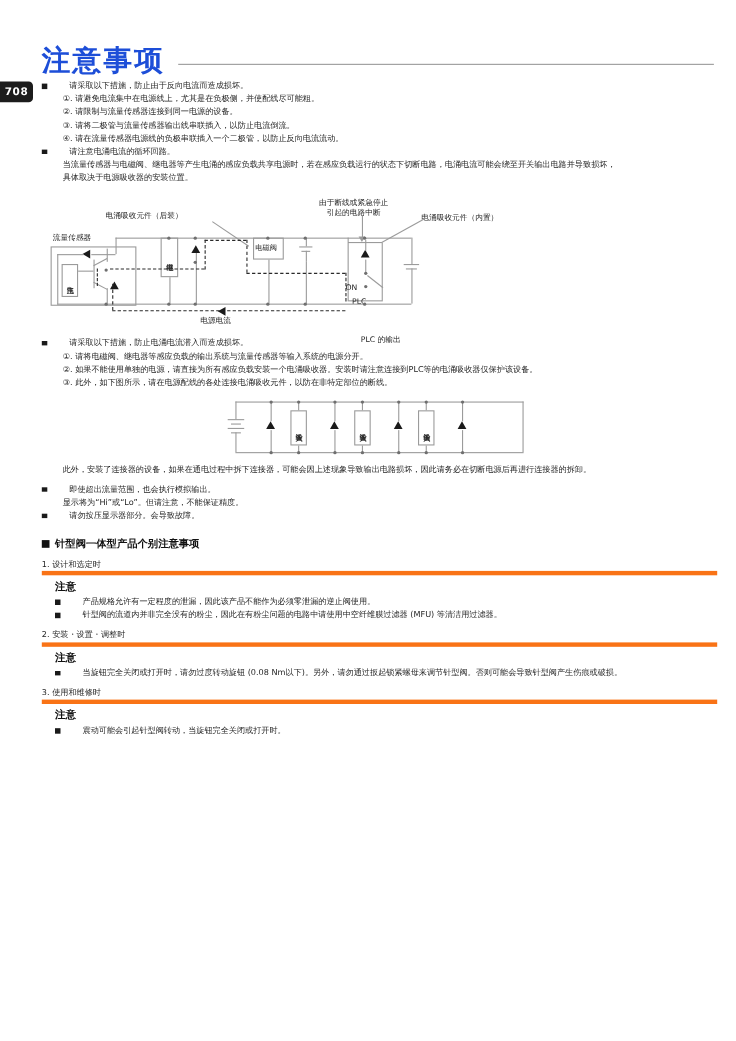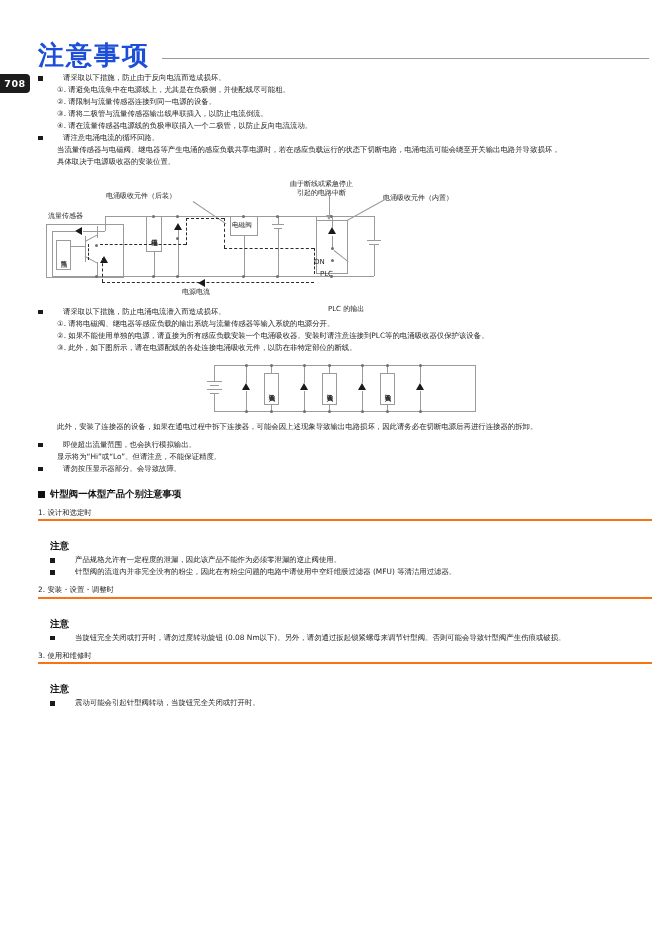--- a/index.html
+++ b/index.html
@@ -157,29 +157,29 @@
     font-size: 9.4px;
     font-weight: bold;
     color: #111;
     margin-top: 13px;
   }
   .sec-head .sq { width: 7px; height: 7px; background: #111; }
 
   .sub-head {
     font-size: 7.4px;
     color: #1f1f1f;
-    border-bottom: 2px solid #f97316;
+    border-bottom: 4px solid #f97316;
     padding-bottom: 1.5px;
     margin-top: 7px;
   }
   .caution {
     font-size: 9.6px;
     font-weight: bold;
     color: #111;
-    margin: 19px 0 1px 12px;
+    margin: 4px 0 1px 12px;
   }
   .caution-body { margin-left: 12px; }
 
   
   .fig2 { position: relative; height: 58px; margin-top: 5px; }
 </style>
 </head>
 <body>
 
 <div class="page-tab">708</div>
@@ -202,21 +202,21 @@
     <p class="plain">具体取决于电源吸收器的安装位置。</p>
   </div>
 
   <div class="fig1">
 
     <div class="lbl" style="left:252px; top:-4px; text-align:center; white-space:pre-line;margin-top:10px;">由于断线或紧急停止
 引起的电路中断</div>
     <div class="ln v" style="left:291px; top:22px; height:21px;"></div>
     <div style="position:absolute;left:288px;top:41px;width:0;height:0;border-left:3px solid transparent;border-right:3px solid transparent;border-top:5px solid #9b9b9b;"></div>
 
-    <div class="lbl" style="left:68px; top:18px;">电涌吸收元件（后装）</div>
+    <div class="lbl" style="left:58px; top:18px;">电涌吸收元件（后装）</div>
     <div class="leader" style="left:155px; top:27px; width:40px; transform:rotate(34deg);"></div>
 
     <div class="lbl" style="left:345px; top:20px;">电涌吸收元件（内置）</div>
     <div class="leader" style="left:309px; top:46px; width:46px; transform:rotate(-29deg);"></div>
 
     <div class="lbl" style="left:10px; top:38px;">流量传感器</div>
 
     <div class="box" style="left:8px; top:50px; width:78px; height:54px;"></div>
 
     <div class="vbox" style="left:18px; top:66px; width:15px; height:30px;">

